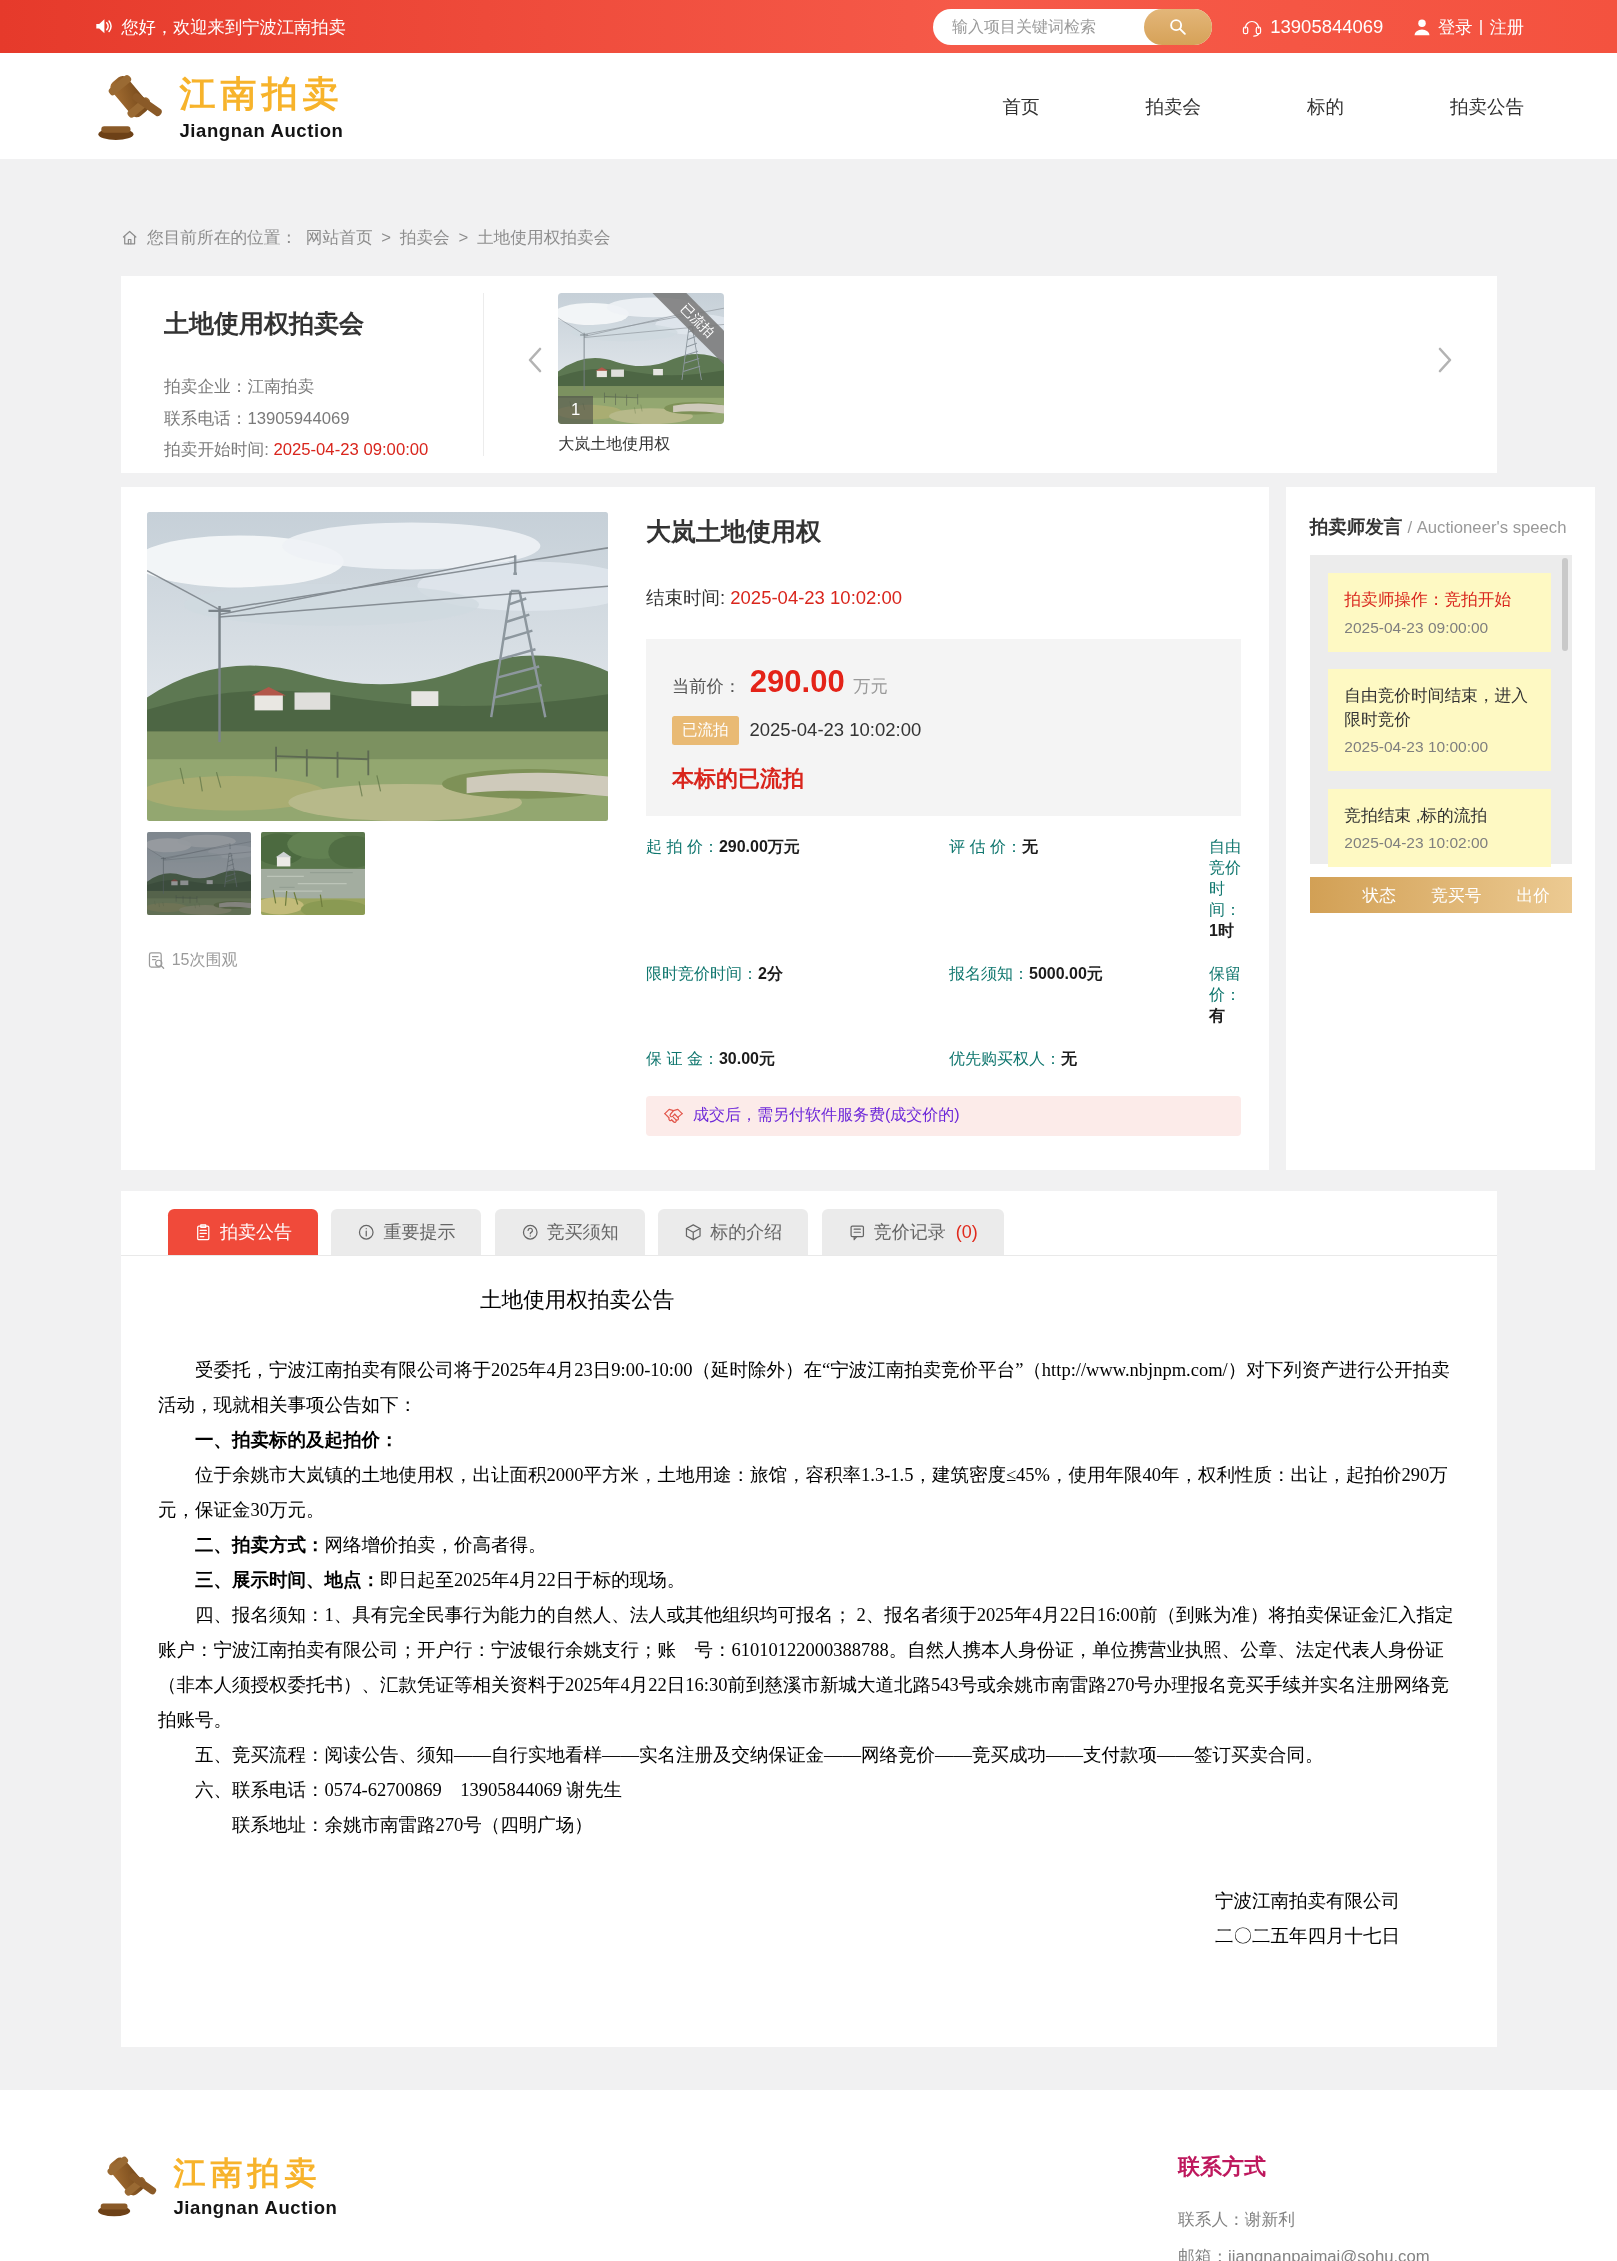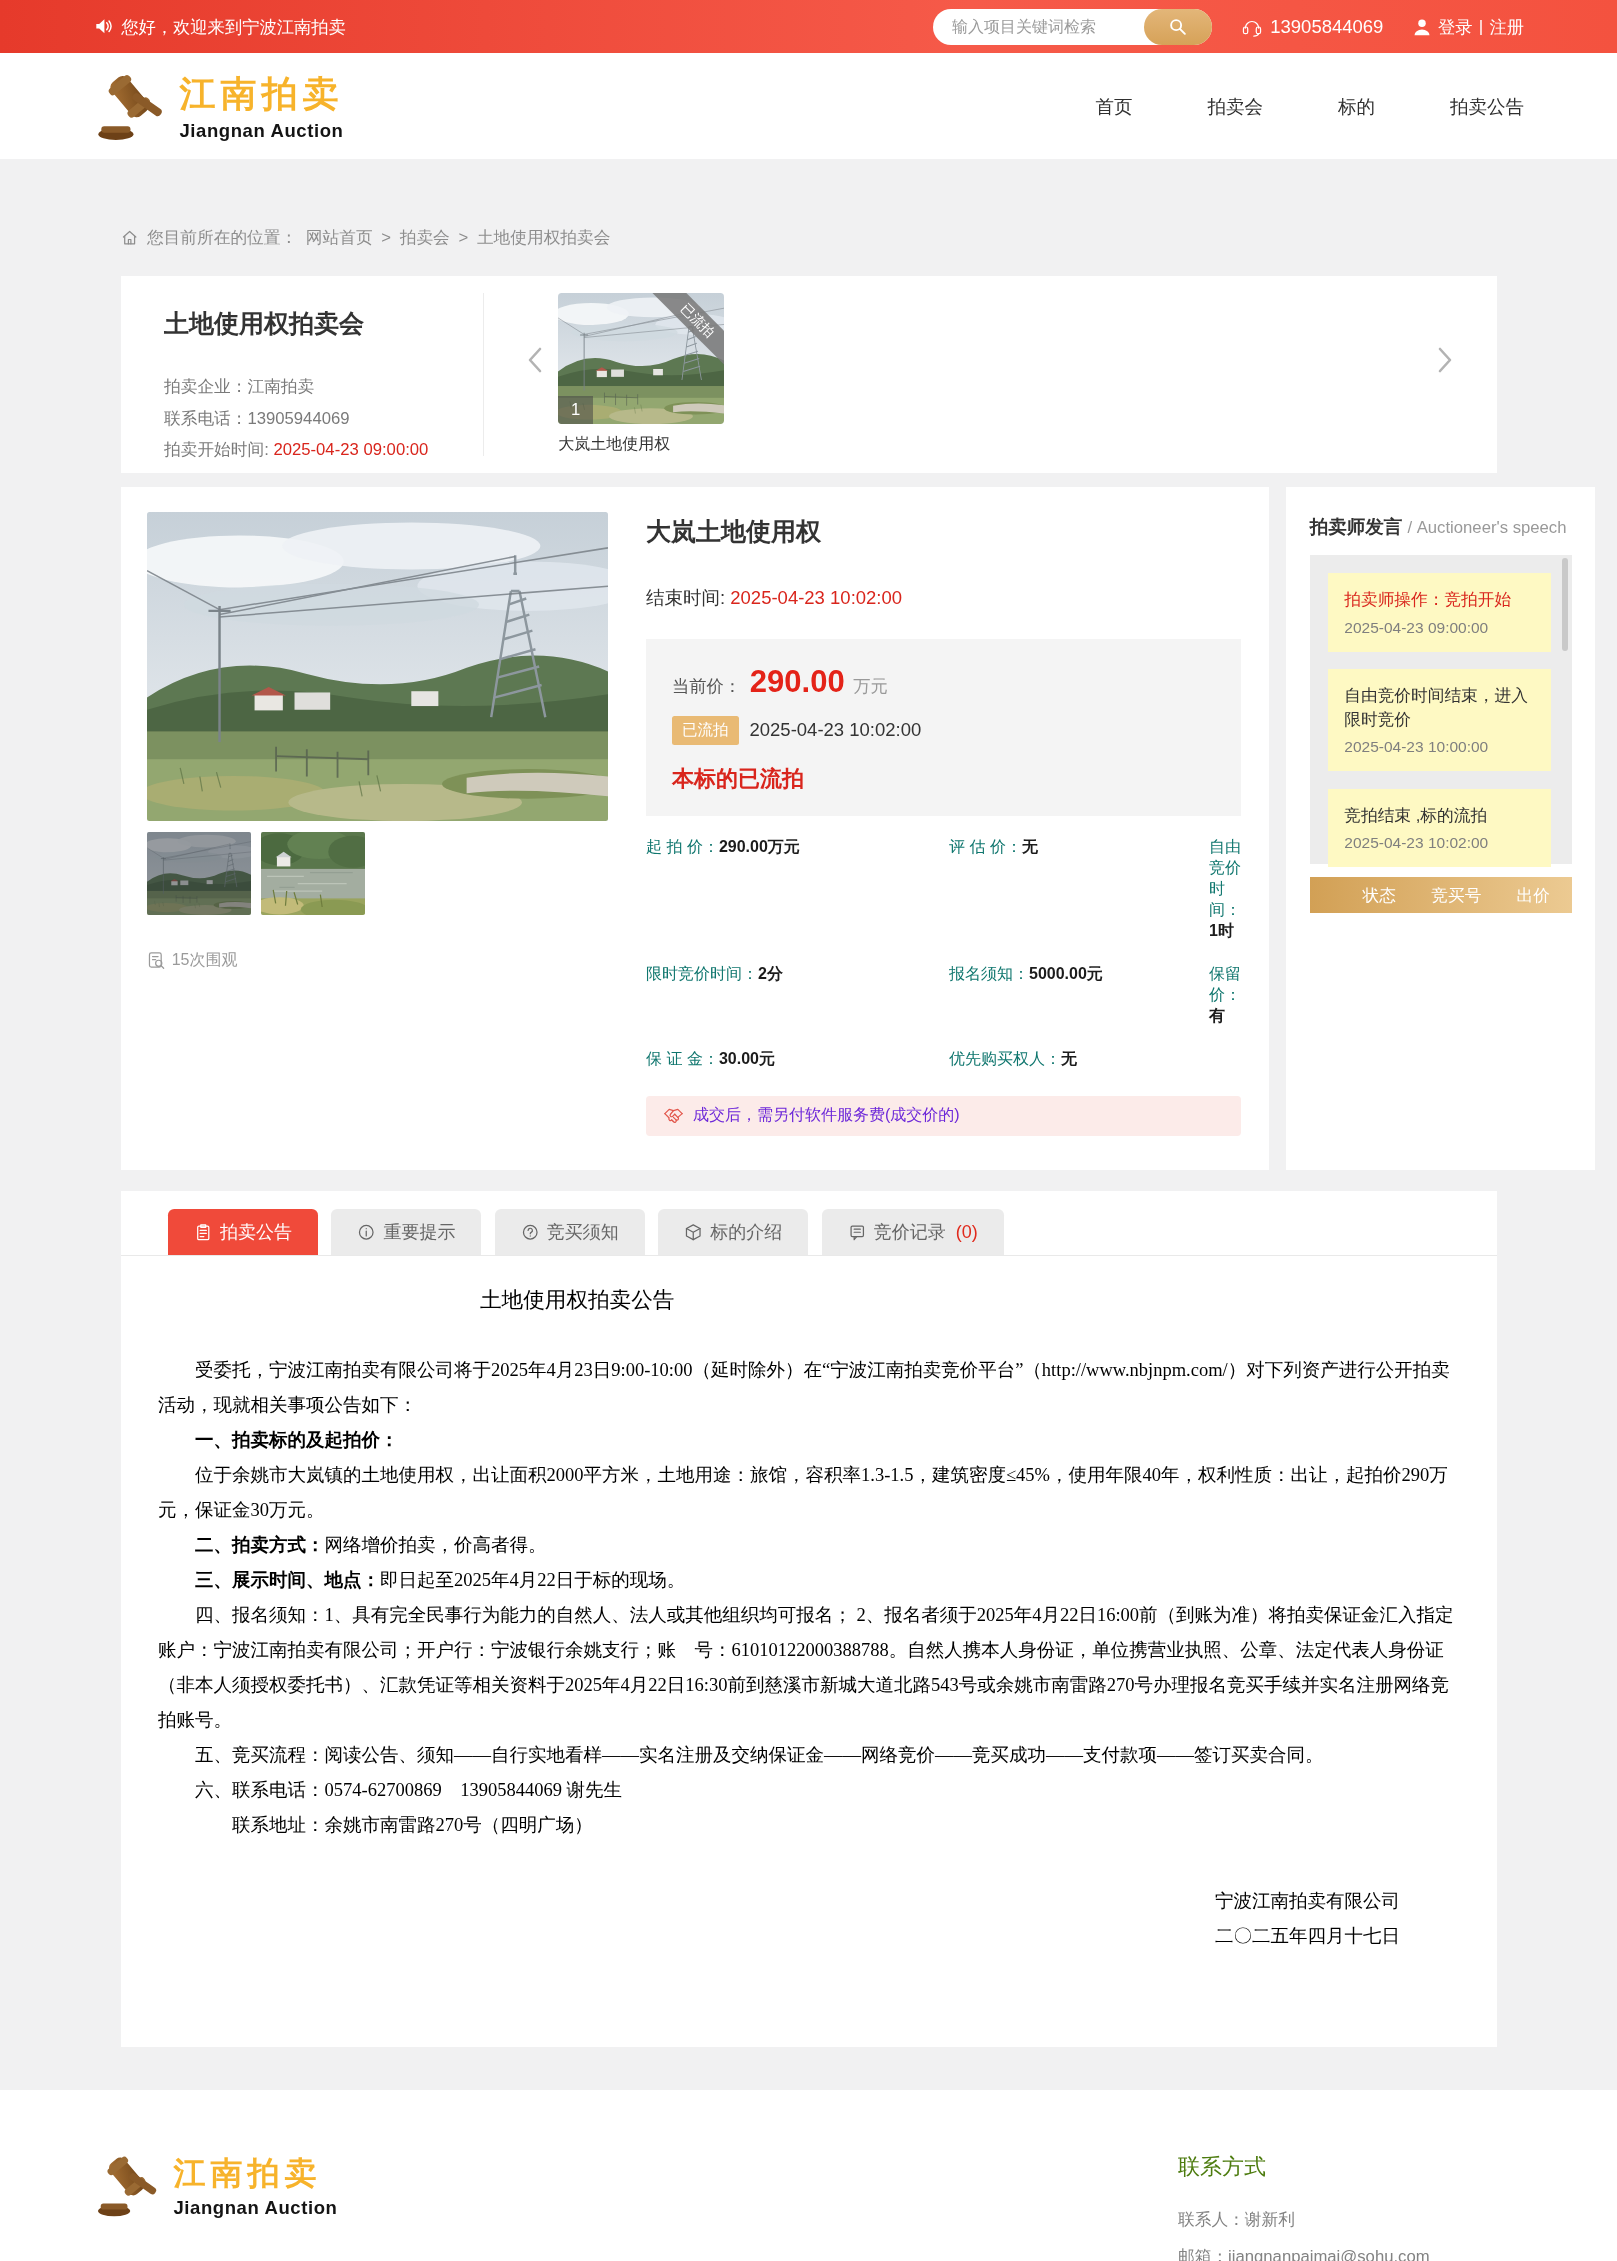--- a/index.html
+++ b/index.html
@@ -22,21 +22,21 @@
   .tb-phone { display:flex; align-items:center; gap:7.4px; color:#fff; font-size:18.5px; }
   .tb-auth { display:flex; align-items:center; gap:6.2px; color:#fff; font-size:17.3px; }
   .tb-auth .lnk { color:#fff; cursor:pointer; }
 
   
   .header { height:106px; background:#fff; display:flex; align-items:center; justify-content:space-between;
             padding:0 94px; }
   .logo { display:flex; align-items:center; gap:12.4px; cursor:pointer; }
   .logo-text .cn { font-size:36px; font-weight:bold; color:#f7b32b; letter-spacing:5px; }
   .logo-text .en { font-size:18.5px; font-weight:bold; color:#141414; letter-spacing:0.6px; margin-top:1.2px; }
-  .nav { display:flex; gap:75px; }
+  .nav { display:flex; gap:106px; }
   .nav .nav-item { font-size:18.5px; color:#2f2f2f; cursor:pointer; }
 
   
   .container { width:1376px; margin:0 auto; }
 
   
   .breadcrumb { padding-top:67px; display:flex; align-items:center; gap:8.7px;
                 font-size:16.7px; color:#8d8d8d; }
   .breadcrumb .crumb { cursor:pointer; }
 
@@ -122,21 +122,21 @@
   .doc-title { font-size:21.6px; margin-left:322px; margin-bottom:35px; font-weight:normal; }
   .doc p { text-indent:2em; }
   .doc p.indent4 { text-indent:4em; }
   .doc b { font-weight:bold; }
   .sign-block { margin-top:41px; text-align:right; padding-right:54px; }
 
   
   .footer { margin-top:43px; background:#fff; padding:62px 94px 43px; display:flex; justify-content:space-between; }
   .f-left .logo-text .cn { font-size:32px; }
   .f-right { width:346px; }
-  .f-contact-title { font-size:22px; font-weight:normal; color:#4d7c0f; }
+  .f-contact-title { font-size:22px; font-weight:bold; color:#be185d; }
   .f-line { margin-top:13.6px; font-size:16.7px; color:#828282; }
   .f-line:nth-of-type(2) { margin-top:26px; }
 
   .icon-stroke { stroke:currentColor; fill:none; stroke-width:2; stroke-linecap:round; stroke-linejoin:round; }
 </style>
 </head>
 <body>
 
 <svg width="0" height="0" style="position:absolute">
   <defs>

